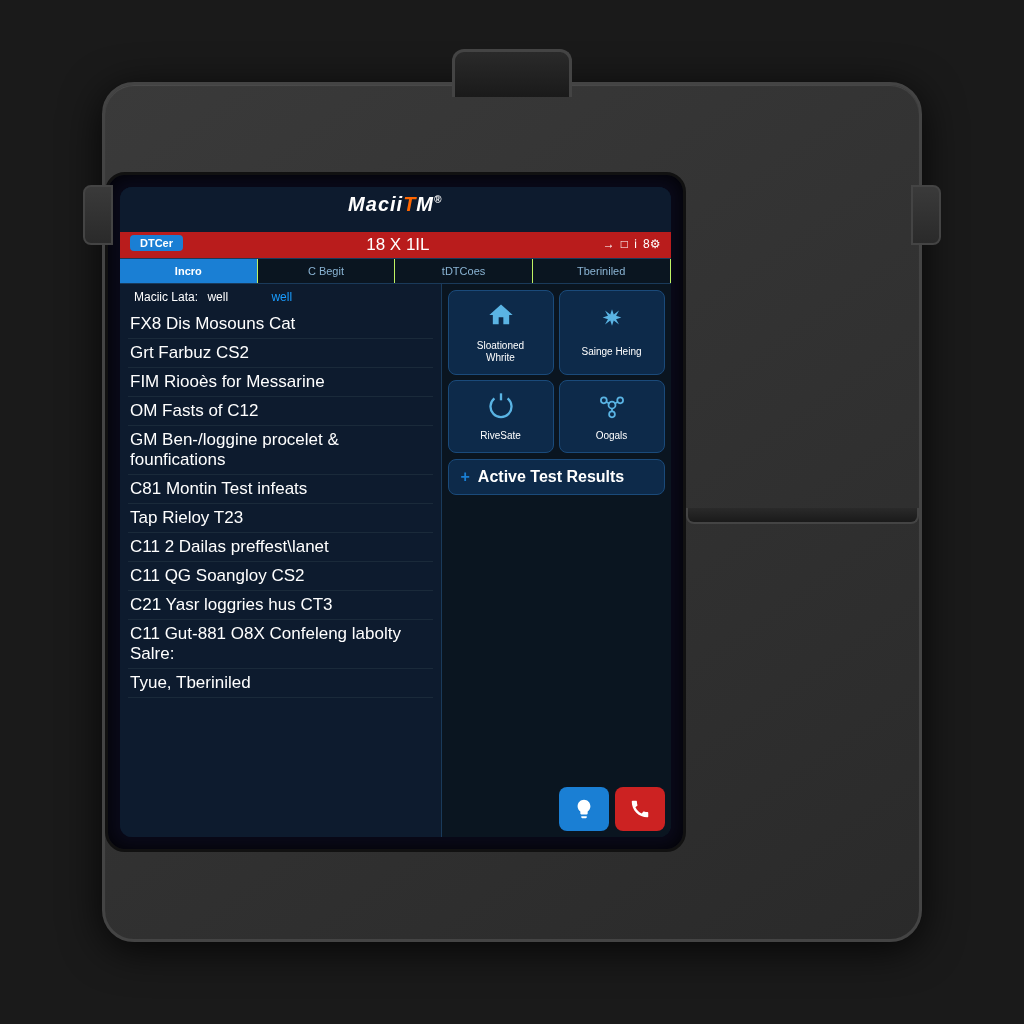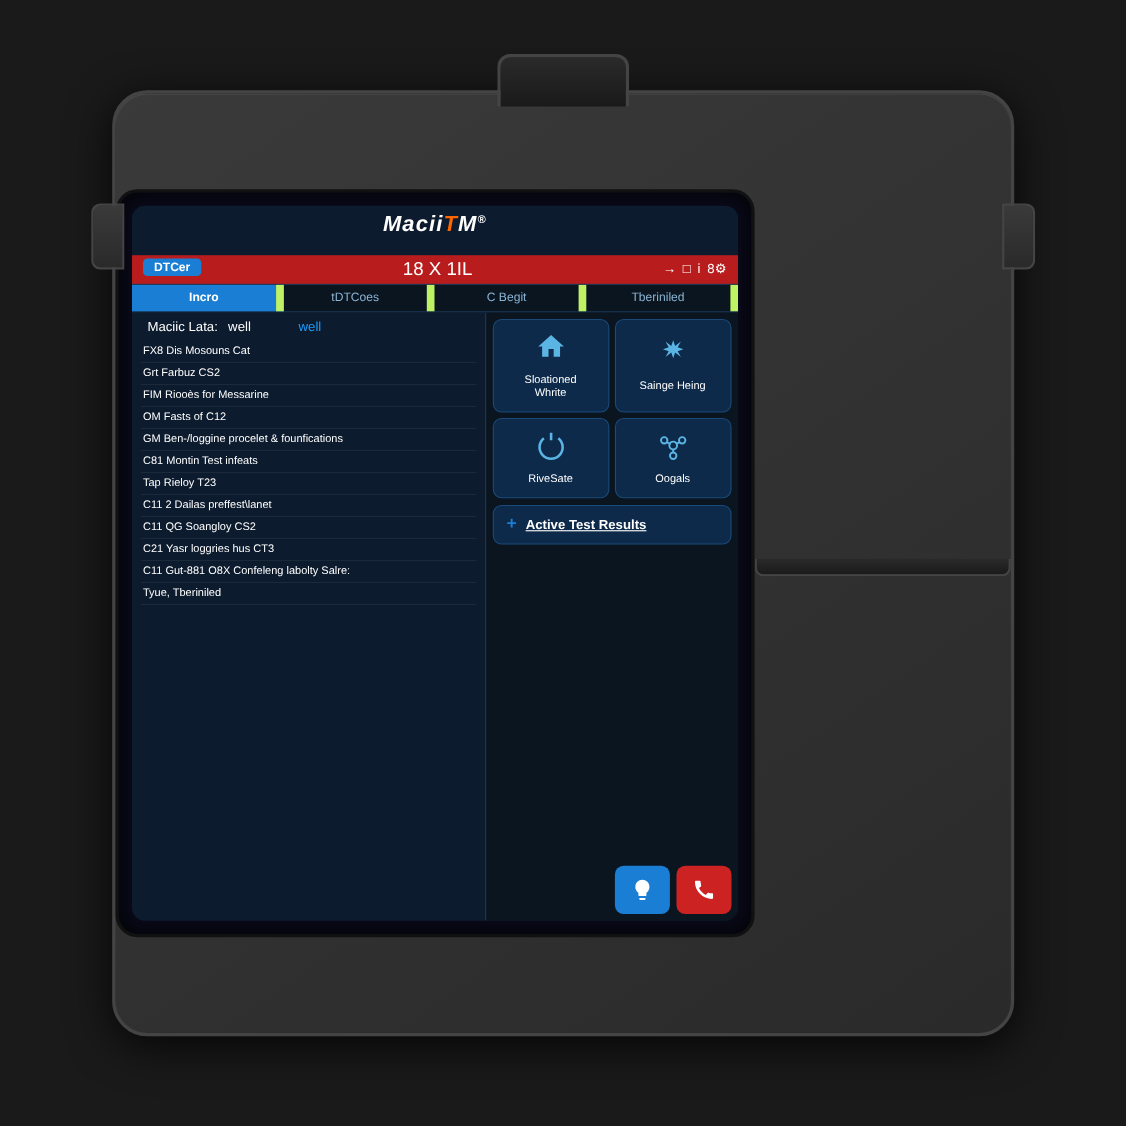--- a/index.html
+++ b/index.html
@@ -141,21 +141,21 @@
       border-bottom: 1px solid #1a3a5a;
     }
 
     .nav-tab {
       flex: 1;
       padding: 6px 4px;
       text-align: center;
       font-size: 11px;
       color: #8ab4d4;
       cursor: pointer;
-      border-right: 7px solid #bef264;
+      border-right: 1px solid #bef264;
     }
 
     .nav-tab.active {
       background: #1a7fd4;
       color: white;
       font-weight: bold;
       border-radius: 0;
     }
 
     .main-content {
@@ -179,21 +179,21 @@
     }
 
     .vehicle-label span {
       color: white;
       margin-left: 6px;
       font-weight: normal;
     }
 
     .dtc-list-item {
       color: white;
-      font-size: 10px;
+      font-size: 17px;
       padding: 4px 2px;
       border-bottom: 1px solid #1a2a3a;
       cursor: pointer;
     }
 
     .right-panel {
       width: 230px;
       background: #0a1520;
       padding: 6px;
       display: flex;
@@ -247,23 +247,22 @@
     }
 
     .active-results-btn .plus-icon {
       color: #1a7fd4;
       font-size: 16px;
       font-weight: bold;
     }
 
     .active-results-btn .label {
       color: white;
-      font-size: 12px;
-      font-weight: bold;
-      text-decoration: underline;
+      font-size: 16px;
+      font-weight: bold;
     }
 
     .bottom-action-row {
       display: flex;
       gap: 6px;
       justify-content: flex-end;
       margin-top: auto;
     }
 
     .action-btn-blue {
@@ -330,22 +329,22 @@
         <div class="top-bar-icons">
           <span>→</span>
           <span>□</span>
           <span>ℹ</span>
           <span>8⚙</span>
         </div>
       </div>
 
       <div class="nav-tabs">
         <div class="nav-tab active">Incro</div>
+        <div class="nav-tab">C Begit</div>
         <div class="nav-tab">tDTCoes</div>
-        <div class="nav-tab">C Begit</div>
         <div class="nav-tab">Tberiniled</div>
       </div>
 
       <div class="main-content">
 
         <div class="left-panel">
           <div class="vehicle-label">
             <span>Maciic Lata:</span>
             <span>well</span>
             <span style="color:#1a9dff; margin-left:40px;">well</span>

